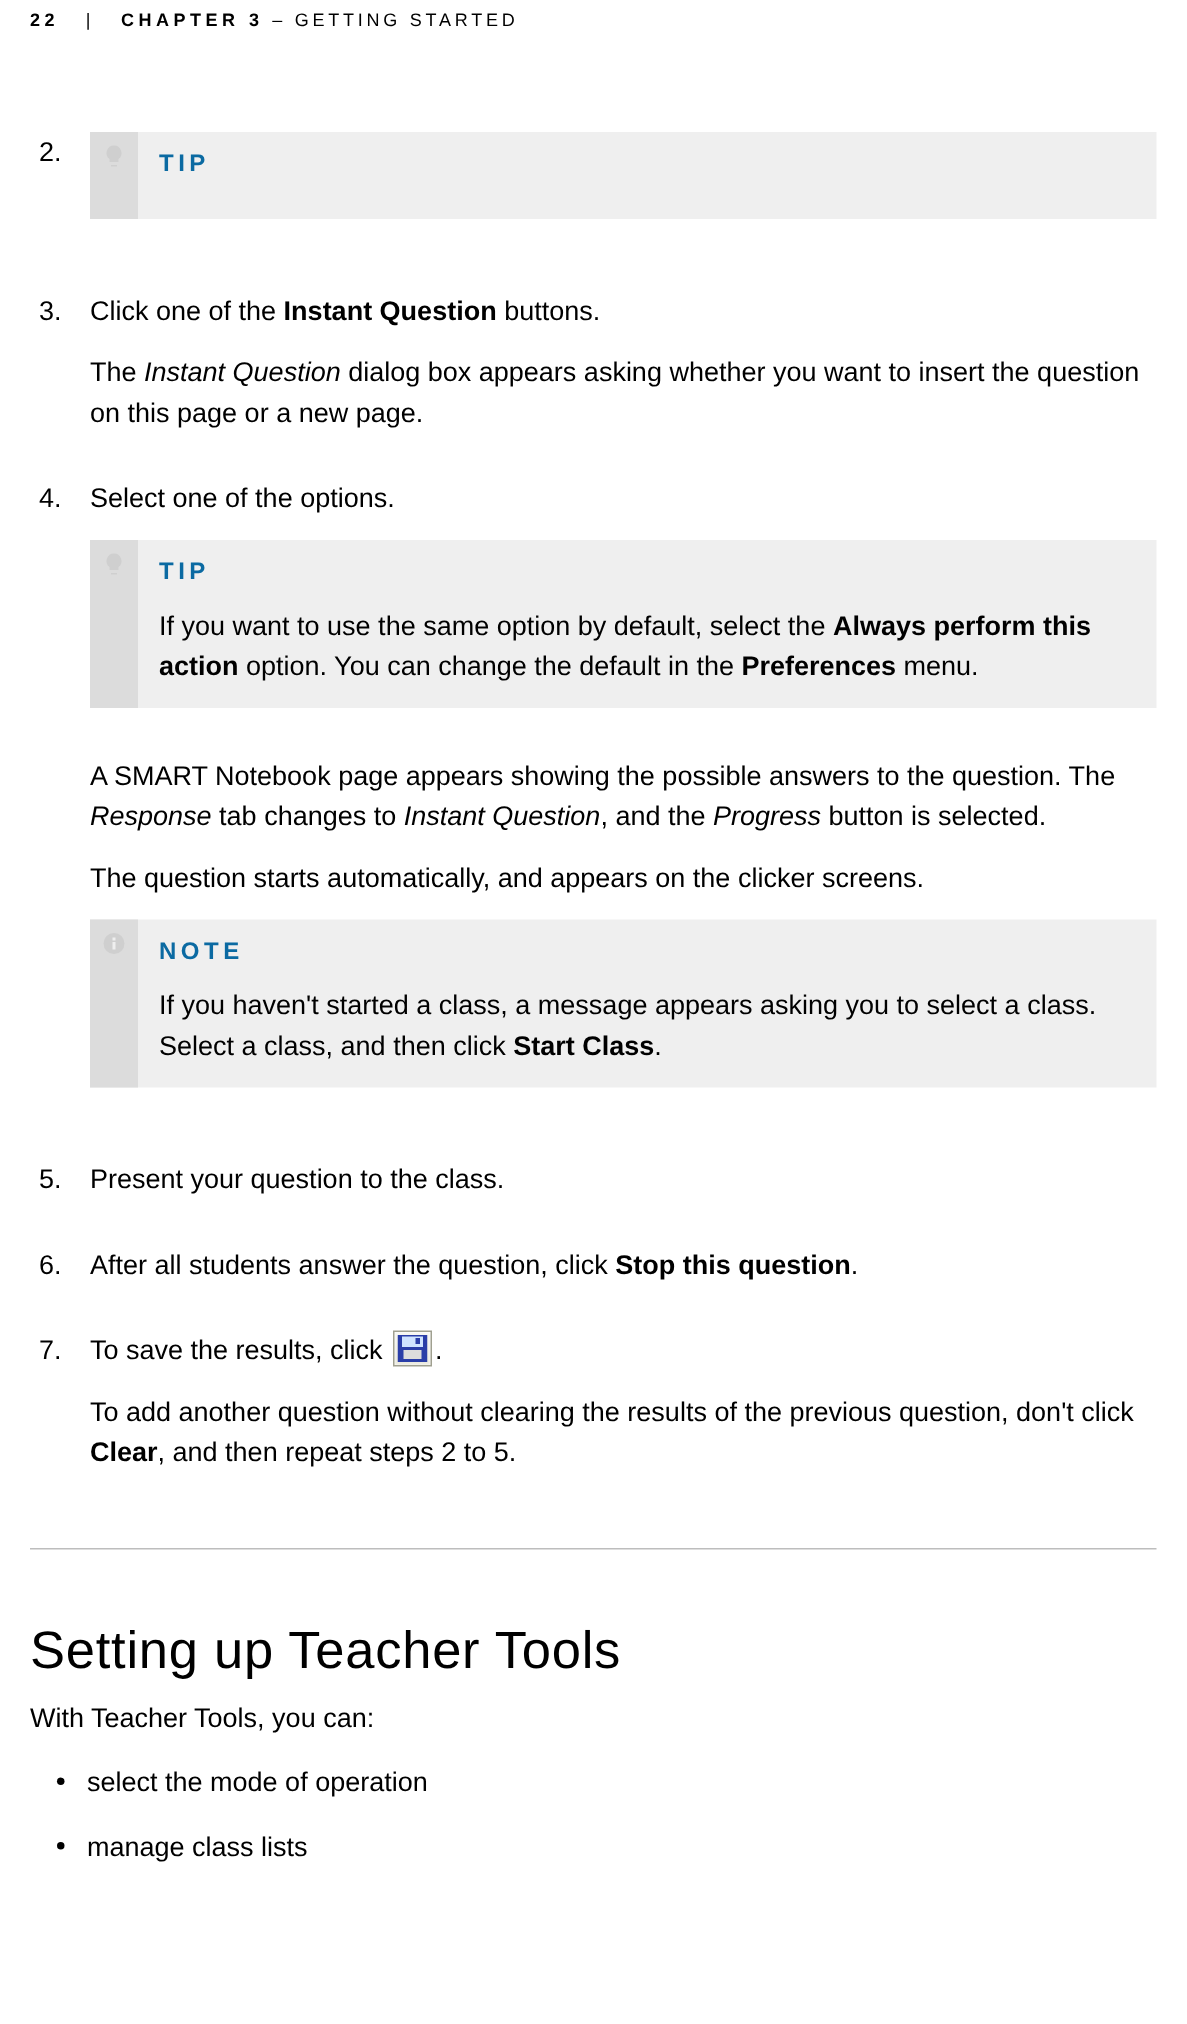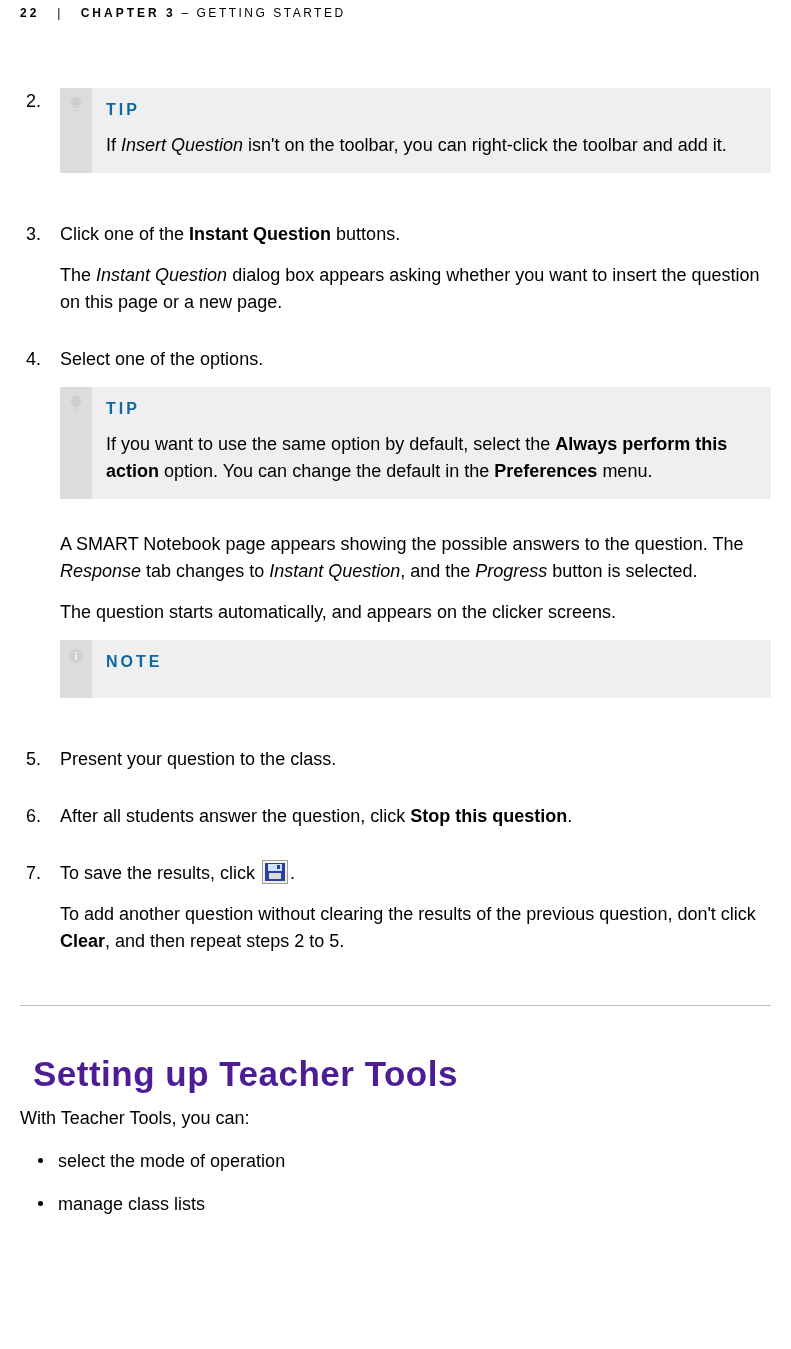--- a/index.html
+++ b/index.html
@@ -113,24 +113,24 @@
   }
   b.uib { font-weight: bold; }
   i.uii { font-style: italic; }
   hr.sec {
     border: none;
     border-top: 1px solid #bdbdbd;
     margin: 20px 0 42px 0;
   }
   h1.section {
     font-family: Arial, Helvetica, sans-serif;
-    color: #4c1d95;
-    font-weight: bold;
+    color: #000000;
+    font-weight: normal;
     font-size: 35px;
-    margin: 0 0 4px 13px;
+    margin: 0 0 4px 0;
     letter-spacing: 0.5px;
   }
   .after-h1 {
     margin: 0 0 16px 0;
   }
   ul.bullets {
     list-style: none;
     margin: 0;
     padding: 0 0 0 26px;
   }
@@ -166,23 +166,20 @@
     <li>
       <span class="num">2.</span>
       <div class="calloutbox">
         <div class="iconcol">
           <svg viewBox="0 0 16 16">
               <path fill="#cfcfcf" d="M8 1a5 5 0 0 0-3 9v2h6v-2a5 5 0 0 0-3-9zM6 14h4v1H6z"></path>
             </svg>
         </div>
         <div class="content">
           <div class="kind">TIP</div>
-          <div>
-            <span>If </span><i class="uii">Insert Question</i><span> isn't on the toolbar, you can right-click the toolbar and add it.</span>
-          </div>
         </div>
       </div>
     </li>
 
     <li>
       <span class="num">3.</span>
       <p class="para">
         <span>Click one of the </span><b class="uib">Instant Question</b><span> buttons.</span>
       </p>
       <p class="para">
@@ -213,20 +210,23 @@
       <div class="calloutbox">
         <div class="iconcol">
           <svg viewBox="0 0 16 16">
               <circle cx="8" cy="8" r="7" fill="#cfcfcf"></circle>
               <rect x="7" y="7" width="2" height="5" fill="#efefef"></rect>
               <rect x="7" y="4" width="2" height="2" fill="#efefef"></rect>
             </svg>
         </div>
         <div class="content">
           <div class="kind">NOTE</div>
+          <div>
+            <span>If you haven't started a class, a message appears asking you to select a class. Select a class, and then click </span><b class="uib">Start Class</b><span>.</span>
+          </div>
         </div>
       </div>
     </li>
 
     <li>
       <span class="num">5.</span>
       <p class="para">Present your question to the class.</p>
     </li>
 
     <li>

